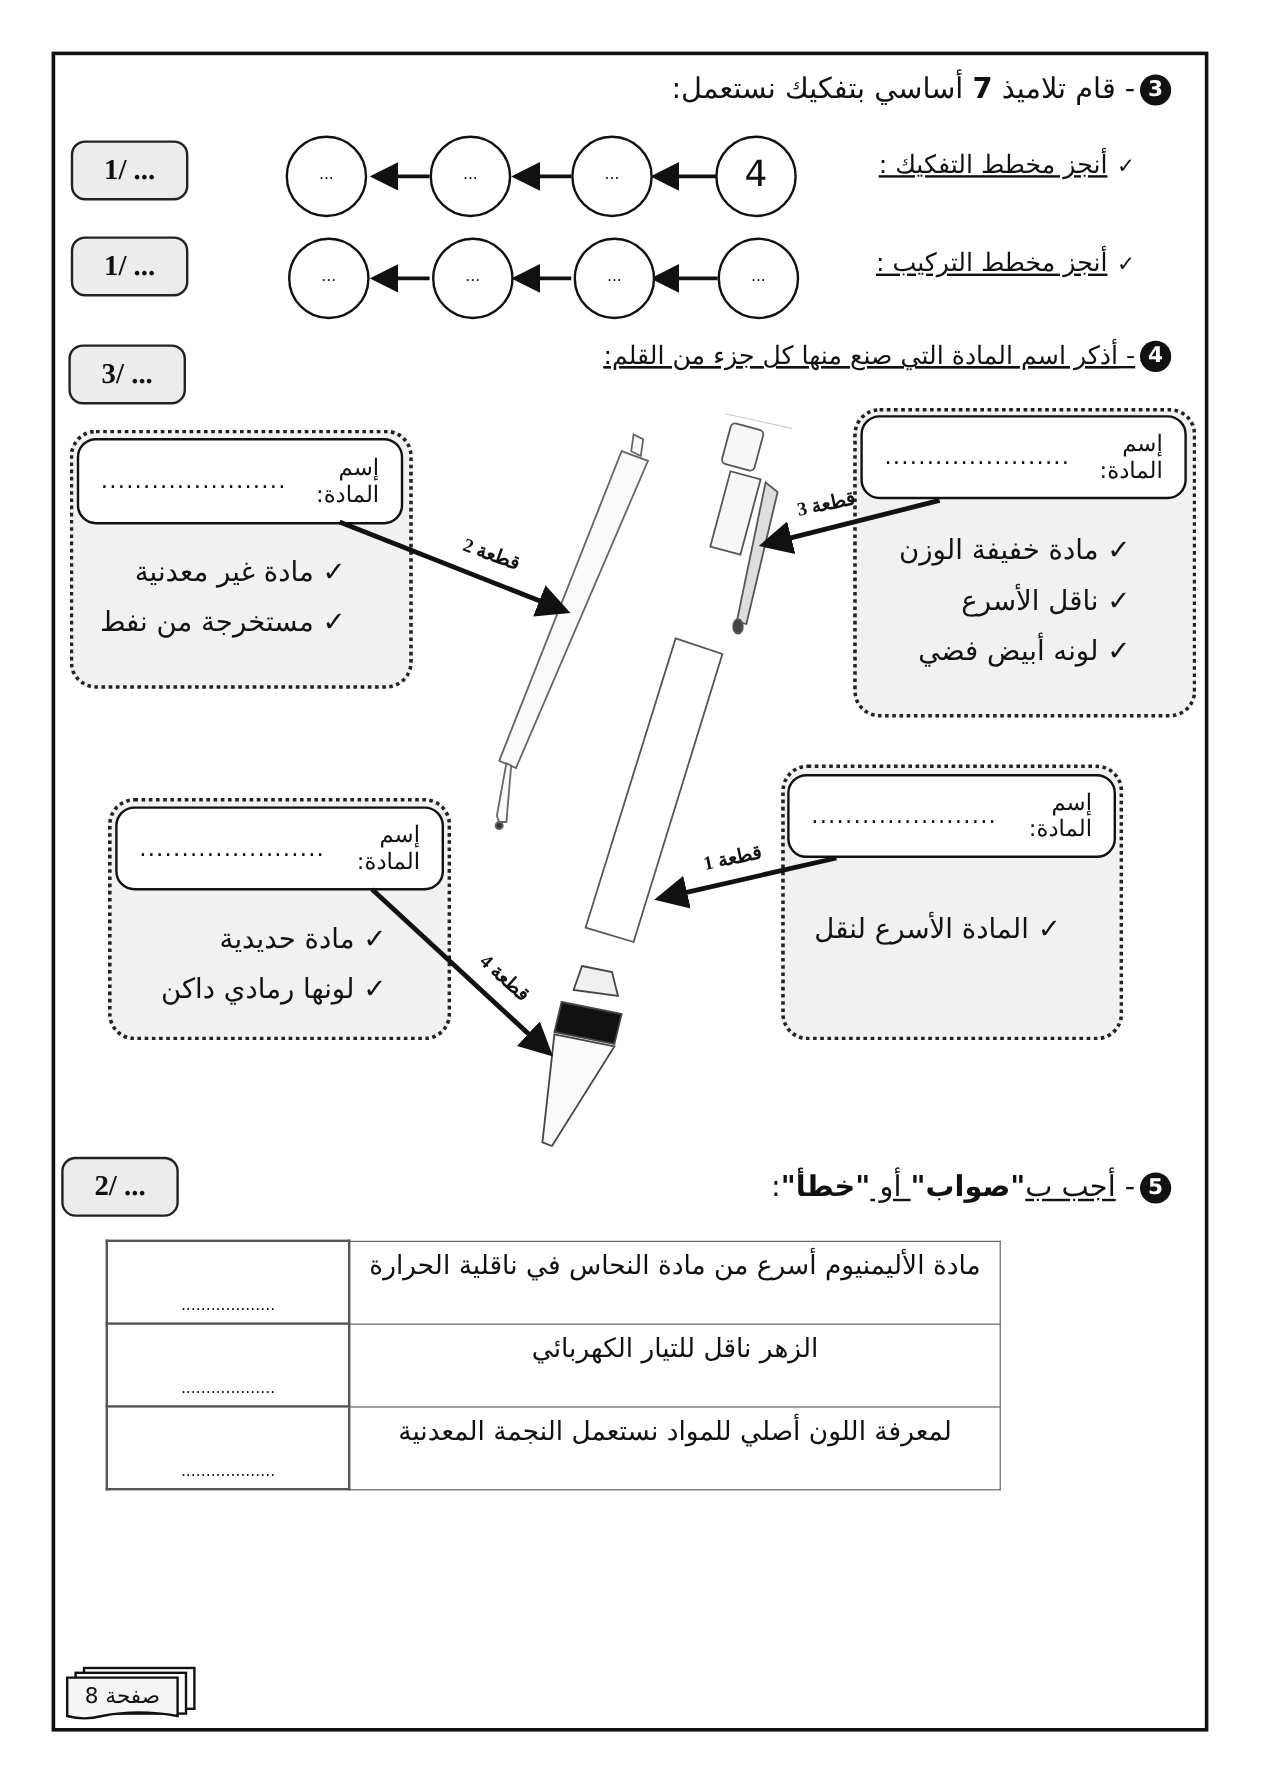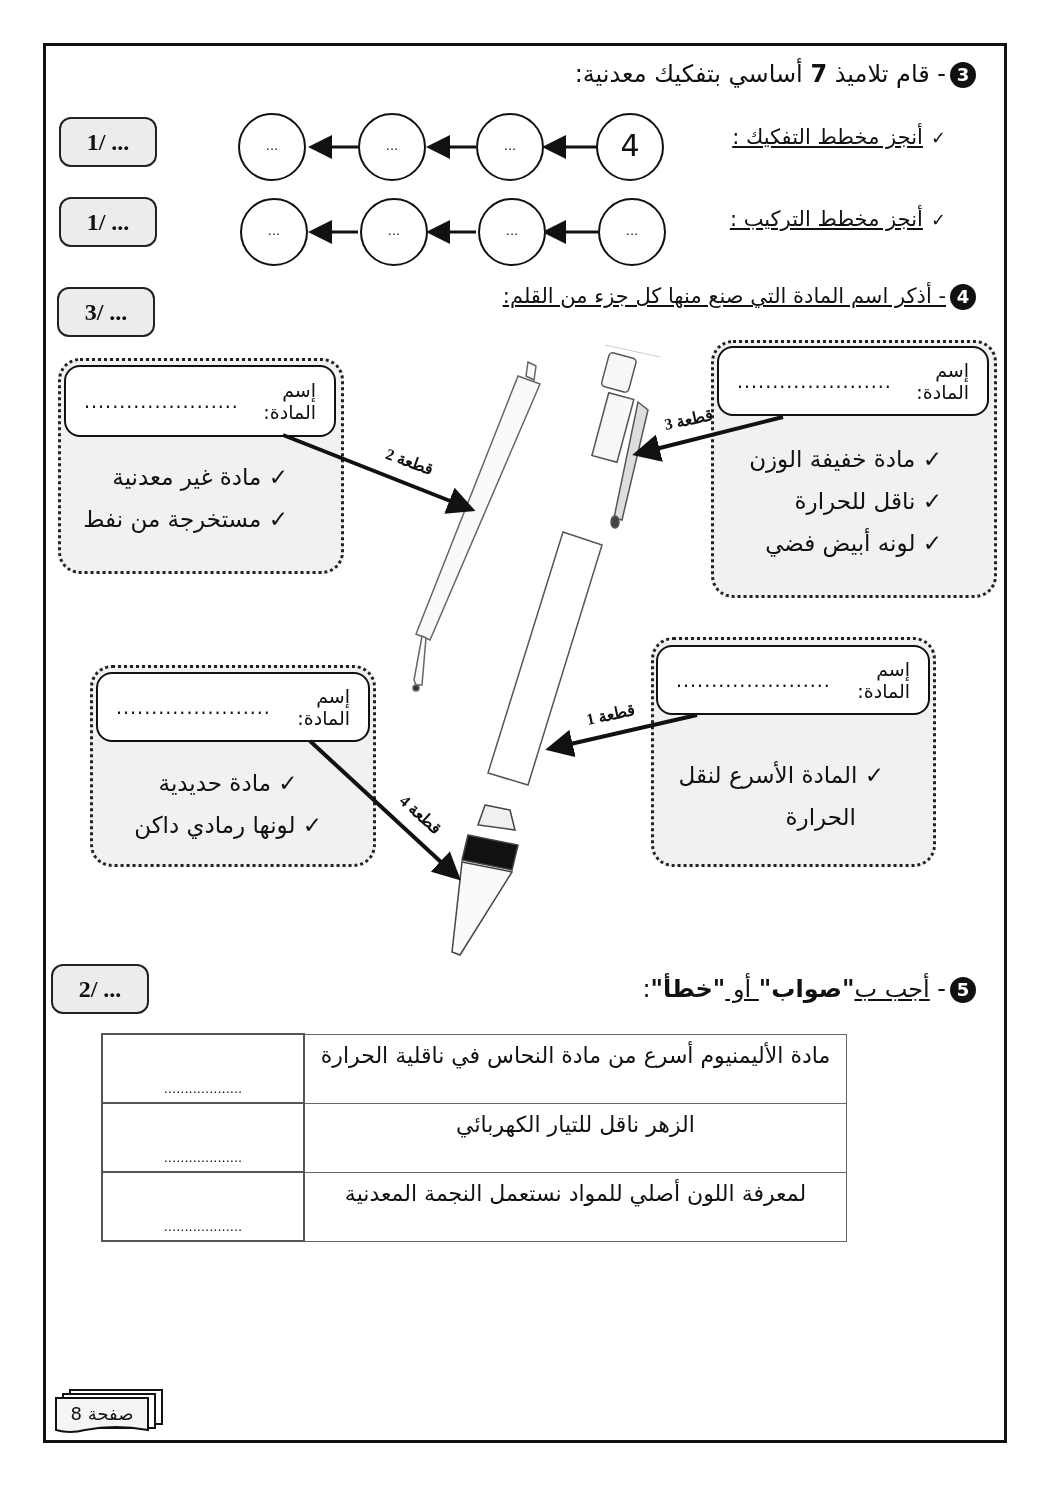--- a/index.html
+++ b/index.html
@@ -32,35 +32,35 @@
 
   .info-box { border: 3px dotted #222; border-radius: 22px; background: #f1f1f3; box-sizing: border-box; }
   .name-box { border: 2.5px solid #111; border-radius: 16px; background: #fff; box-sizing: border-box;
               direction: rtl; font-size: 19px; padding: 0 18px; display:flex; align-items:center; }
   .name-box .lbl { }
   .name-box .dots { margin-right: 8px; letter-spacing: 1px; }
   .props { direction: rtl; font-size: 23px; line-height: 42px; }
   .props div { white-space: nowrap; }
   .piece-label { font-family: "Liberation Serif", serif; font-weight: bold; font-size: 16px; direction: rtl; white-space: nowrap; }
 
-  table.tf { position: absolute; left: 101px; top: 1033px; width: 746px; border-collapse: collapse; direction: rtl; }
+  table.tf { position: absolute; left: 88px; top: 1033px; width: 746px; border-collapse: collapse; direction: rtl; }
   table.tf td { border: 1.5px solid #666; height: 59px; font-size: 22px; }
   table.tf td.stmt { text-align: center; vertical-align: top; padding-top: 8px; }
   table.tf td.ans { width: 198px; text-align: center; vertical-align: bottom; padding-bottom: 6px;
                     font-size: 13px; border: 2.5px solid #555; }
 
   .page-badge { position: absolute; left: 55px; top: 1388px; }
 </style>
 </head>
 <body>
 
 <div class="page-frame"></div>
 
 <div class="abs q-title rtl" style="right:78px; top:60px;">
-  <span class="q-num">3</span><span>- قام تلاميذ </span><span class="bold">7</span><span> أساسي بتفكيك معدنية:</span>
+  <span class="q-num">3</span><span>- قام تلاميذ </span><span class="bold">7</span><span> أساسي بتفكيك نستعمل:</span>
 </div>
 
 <div class="abs score-box" style="left:59px; top:117px;">1/ ...</div>
 <div class="abs task-label rtl" style="right:108px; top:125px;">
   <span class="check">✓</span><span class="ul">أنجز مخطط التفكيك :</span>
 </div>
 <svg class="abs" style="left:230px; top:105px;" width="450" height="90">
   <defs>
       <marker id="ah" markerWidth="8" markerHeight="8" refX="6" refY="4" orient="auto">
         <path d="M0,0 L8,4 L0,8 z" fill="#111"></path>
@@ -138,40 +138,39 @@
   <div>✓ مستخرجة من نفط</div>
 </div>
 
 <div class="abs info-box" style="left:711px; top:340px; width:286px; height:258px;"></div>
 <div class="abs name-box" style="left:717px; top:346px; width:272px; height:70px;">
   <span class="lbl">إسم المادة:</span>
   <span class="dots">......................</span>
 </div>
 <div class="abs props" style="right:112px; top:438px;">
   <div>✓ مادة خفيفة الوزن</div>
-  <div>✓ ناقل للحرارة</div>
+  <div>✓ ناقل الأسرع</div>
   <div>✓ لونه أبيض فضي</div>
 </div>
 
 <div class="abs info-box" style="left:651px; top:637px; width:285px; height:230px;"></div>
 <div class="abs name-box" style="left:656px; top:645px; width:274px; height:70px;">
   <span class="lbl">إسم المادة:</span>
   <span class="dots">......................</span>
 </div>
 <div class="abs props" style="right:170px; top:754px;">
   <div>✓ المادة الأسرع لنقل</div>
-  <div style="padding-right:28px;">الحرارة</div>
 </div>
 
 <div class="abs info-box" style="left:90px; top:665px; width:286px; height:202px;"></div>
 <div class="abs name-box" style="left:96px; top:672px; width:274px; height:70px;">
   <span class="lbl">إسم المادة:</span>
   <span class="dots">......................</span>
 </div>
-<div class="abs props" style="right:732px; top:762px;text-align:center;">
+<div class="abs props" style="right:732px; top:762px;">
   <div>✓ مادة حديدية</div>
   <div>✓ لونها رمادي داكن</div>
 </div>
 
 <svg class="abs" style="left:0; top:0; pointer-events:none;" width="1054" height="1000">
   <defs>
       <marker id="ah3" markerWidth="7" markerHeight="7" refX="5" refY="3.5" orient="auto">
         <path d="M0,0 L7,3.5 L0,7 z" fill="#111"></path>
       </marker>
     </defs>

